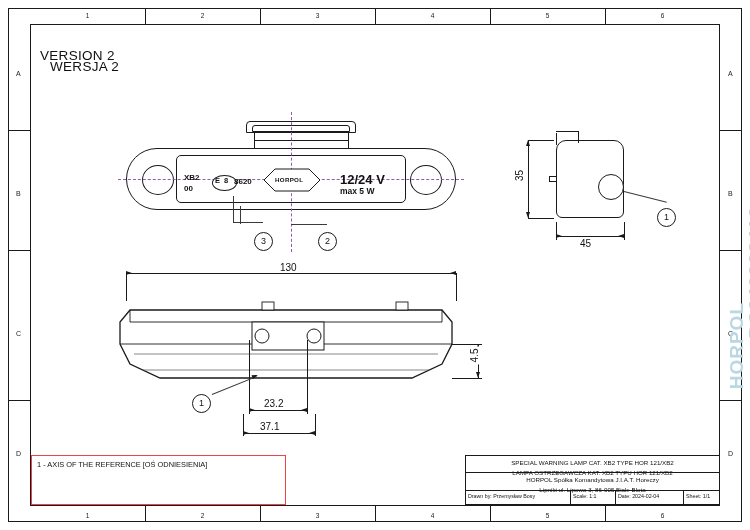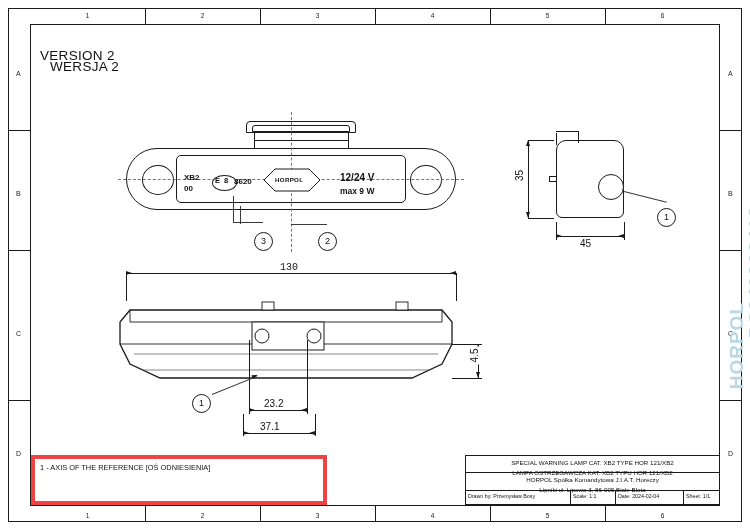--- a/index.html
+++ b/index.html
@@ -39,21 +39,21 @@
   .arrL{border-top:2.5px solid transparent;border-bottom:2.5px solid transparent;border-right:6px solid #1a1a1a;}
   .arrR{border-top:2.5px solid transparent;border-bottom:2.5px solid transparent;border-left:6px solid #1a1a1a;}
   .arrU{border-left:2.5px solid transparent;border-right:2.5px solid transparent;border-bottom:6px solid #1a1a1a;position:absolute;}
   .arrD{border-left:2.5px solid transparent;border-right:2.5px solid transparent;border-top:6px solid #1a1a1a;position:absolute;}
   .dimtxt{position:absolute;font-size:10px;color:#111;background:#fff;padding:0 2px;}
 
   
   .balloon{position:absolute;width:17px;height:17px;border:1px solid #1a1a1a;border-radius:50%;background:#fff;font-size:9px;line-height:16px;text-align:center;color:#111;}
 
   
-  .legend{position:absolute;left:31px;top:455px;width:296px;height:50px;border:4px solid #ef4444;box-sizing:border-box;padding:4px 5px;}
+  .legend{position:absolute;left:31px;top:455px;width:255px;height:50px;border:1px solid #ef4444;box-sizing:border-box;padding:4px 5px;}
   .legend div{font-size:7.4px;color:#111;line-height:10.5px;white-space:nowrap;}
 
   
   .titleblock{position:absolute;left:465px;top:455px;width:255px;height:50px;border:1px solid #1a1a1a;box-sizing:border-box;}
   .tb-row{position:relative;border-bottom:1px solid #1a1a1a;box-sizing:border-box;}
   .tb-c{font-size:6.2px;color:#111;text-align:center;line-height:9.5px;}
   .tb-cells{display:flex;height:13px;}
   .tb-cell{border-right:1px solid #1a1a1a;box-sizing:border-box;font-size:5.3px;color:#111;padding:2px 2px 0 2px;white-space:nowrap;overflow:hidden;}
   .tb-cell:last-child{border-right:none;}
 
@@ -137,22 +137,22 @@
     <div class="ecircle" style="left:212px;top:175px;"></div>
     <div class="txt" style="left:215px;top:176px;font-size:7.5px;font-weight:bold;">E</div>
     <div class="txt" style="left:224px;top:176px;font-size:7.5px;font-weight:bold;">8</div>
     <div class="txt" style="left:234px;top:177px;font-size:8px;font-weight:bold;">8620</div>
 
     <svg style="position:absolute;left:263px;top:168px;" width="58" height="24">
       <polygon points="12,1 46,1 57,12 46,23 12,23 1,12" fill="#fff" stroke="#1a1a1a" stroke-width="1"></polygon>
     </svg>
     <div class="txt" style="left:275px;top:176px;font-size:6.2px;font-weight:bold;letter-spacing:.3px;">HORPOL</div>
 
-    <div class="txt" style="left:340px;top:172px;font-size:10px;font-weight:bold;">12/24 V</div>
-    <div class="txt" style="left:340px;top:186px;font-size:8.5px;font-weight:bold;">max 9 W</div>
+    <div class="txt" style="left:340px;top:172px;font-size:13px;font-weight:bold;">12/24 V</div>
+    <div class="txt" style="left:340px;top:186px;font-size:8.5px;font-weight:bold;">max 5 W</div>
 
     <div class="ln thin" style="left:233px;top:196px;width:1px;height:26px;"></div>
     <div class="ln thin" style="left:240px;top:206px;width:1px;height:18px;"></div>
     <div class="balloon" style="left:254px;top:232px;">3</div>
     <div class="balloon" style="left:318px;top:232px;">2</div>
     <div class="ln thin" style="left:233px;top:222px;width:30px;height:1px;"></div>
     <div class="ln thin" style="left:291px;top:224px;width:36px;height:1px;"></div>
   </div>
 
   <div>
@@ -200,21 +200,21 @@
 
       <circle cx="150" cy="44" r="7" fill="#fff" stroke="#1a1a1a" stroke-width="1"></circle>
       <circle cx="202" cy="44" r="7" fill="#fff" stroke="#1a1a1a" stroke-width="1"></circle>
     </svg>
 
     <div class="exth" style="left:126px;top:273px;width:330px;"></div>
     <div class="arrR" style="left:126px;top:270.5px;"></div>
     <div class="arrL" style="left:450px;top:270.5px;"></div>
     <div class="ext" style="left:126px;top:273px;height:28px;"></div>
     <div class="ext" style="left:456px;top:273px;height:28px;"></div>
-    <div class="dimtxt" style="left:278px;top:262px;font-family:Liberation Mono, monospace;">130</div>
+    <div class="dimtxt" style="left:278px;top:262px;">130</div>
 
     <div class="ext" style="left:478px;top:344px;height:34px;"></div>
     <div class="arrU" style="left:475.5px;top:344px;"></div>
     <div class="arrD" style="left:475.5px;top:372px;"></div>
     <div class="exth" style="left:452px;top:344px;width:30px;"></div>
     <div class="exth" style="left:452px;top:378px;width:30px;"></div>
     <div class="dimtxt" style="left:466px;top:350px;transform:rotate(-90deg);">4.5</div>
 
     <div class="exth" style="left:249px;top:410px;width:58px;"></div>
     <div class="arrR" style="left:249px;top:407.5px;"></div>

